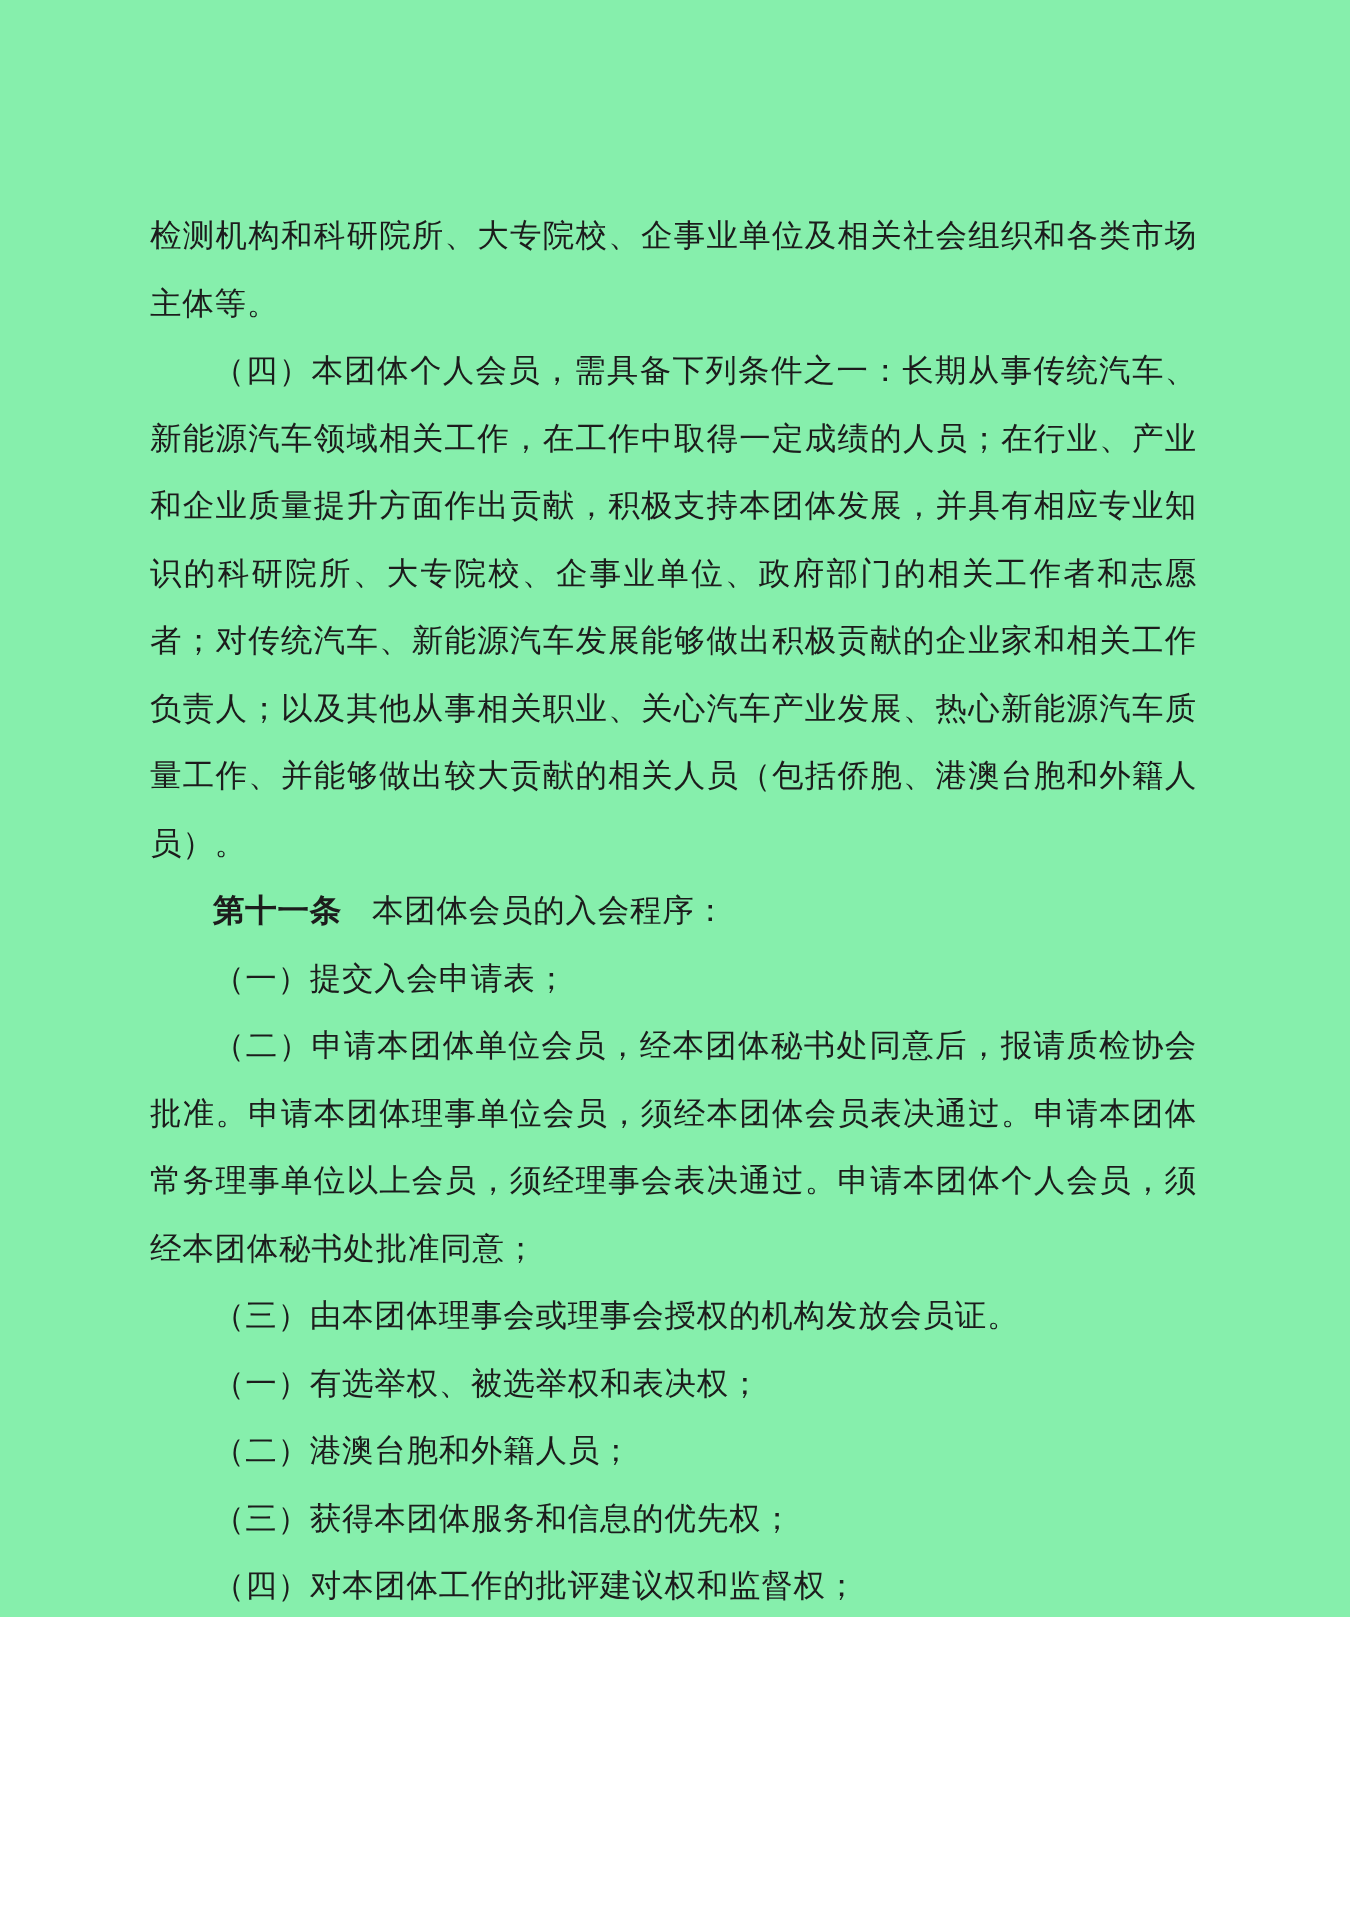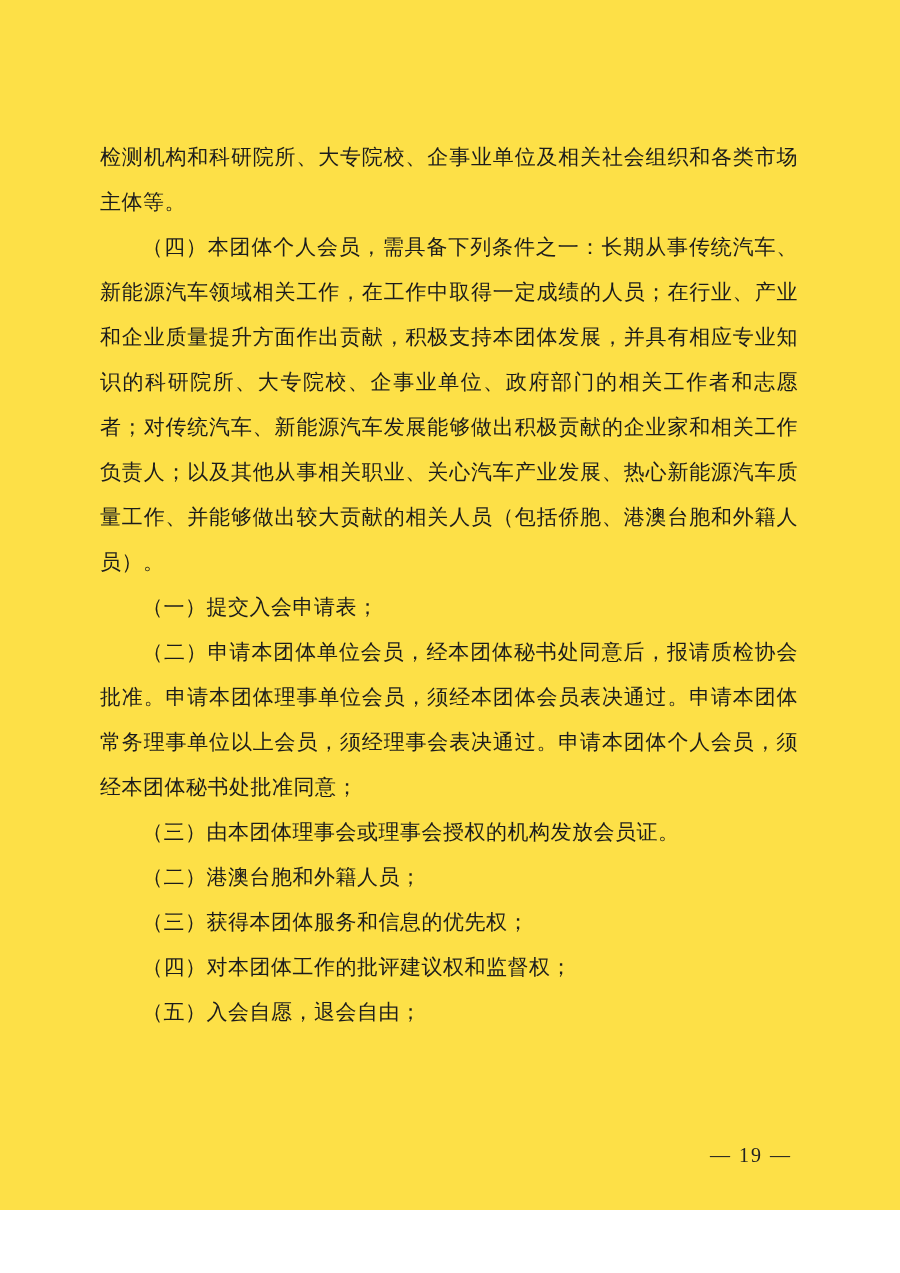--- a/index.html
+++ b/index.html
@@ -3,22 +3,22 @@
 <meta charset="utf-8">
 <style>
   html, body {
     margin: 0;
     padding: 0;
     background: #ffffff;
   }
   .page {
     position: relative;
     width: 900px;
-    height: 1210px;
-    background: #fde047;
+    height: 1078px;
+    background: #86efac;
     overflow: hidden;
     font-family: "Liberation Serif", "DejaVu Serif", serif;
     color: #1c1c1c;
   }
   .content {
     position: absolute;
     top: 135px;
     left: 100px;
     width: 698px;
   }
@@ -53,28 +53,30 @@
 <body>
 
 <div class="page">
 
   <main class="content">
 
     <p class="para no-indent">检测机构和科研院所、大专院校、企事业单位及相关社会组织和各类市场主体等。</p>
 
     <p class="para">（四）本团体个人会员，需具备下列条件之一：长期从事传统汽车、新能源汽车领域相关工作，在工作中取得一定成绩的人员；在行业、产业和企业质量提升方面作出贡献，积极支持本团体发展，并具有相应专业知识的科研院所、大专院校、企事业单位、政府部门的相关工作者和志愿者；对传统汽车、新能源汽车发展能够做出积极贡献的企业家和相关工作负责人；以及其他从事相关职业、关心汽车产业发展、热心新能源汽车质量工作、并能够做出较大贡献的相关人员（包括侨胞、港澳台胞和外籍人员）。</p>
 
+    <p class="para"><span class="article-label">第十一条</span><span>本团体会员的入会程序：</span></p>
 
     <p class="para">（一）提交入会申请表；</p>
 
     <p class="para">（二）申请本团体单位会员，经本团体秘书处同意后，报请质检协会批准。申请本团体理事单位会员，须经本团体会员表决通过。申请本团体常务理事单位以上会员，须经理事会表决通过。申请本团体个人会员，须经本团体秘书处批准同意；</p>
 
     <p class="para">（三）由本团体理事会或理事会授权的机构发放会员证。</p>
 
 
+    <p class="para">（一）有选举权、被选举权和表决权；</p>
 
     <p class="para">（二）港澳台胞和外籍人员；</p>
 
     <p class="para">（三）获得本团体服务和信息的优先权；</p>
 
     <p class="para">（四）对本团体工作的批评建议权和监督权；</p>
 
     <p class="para">（五）入会自愿，退会自由；</p>
 
   </main>

